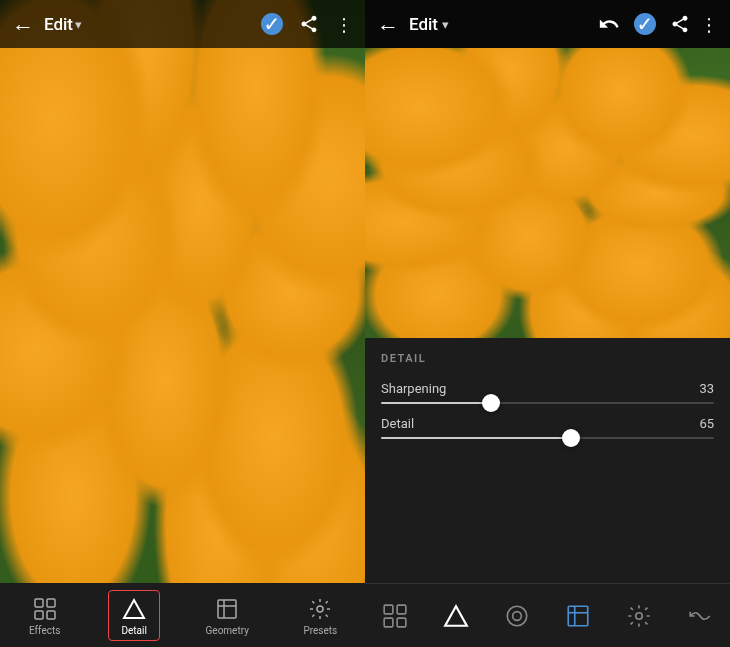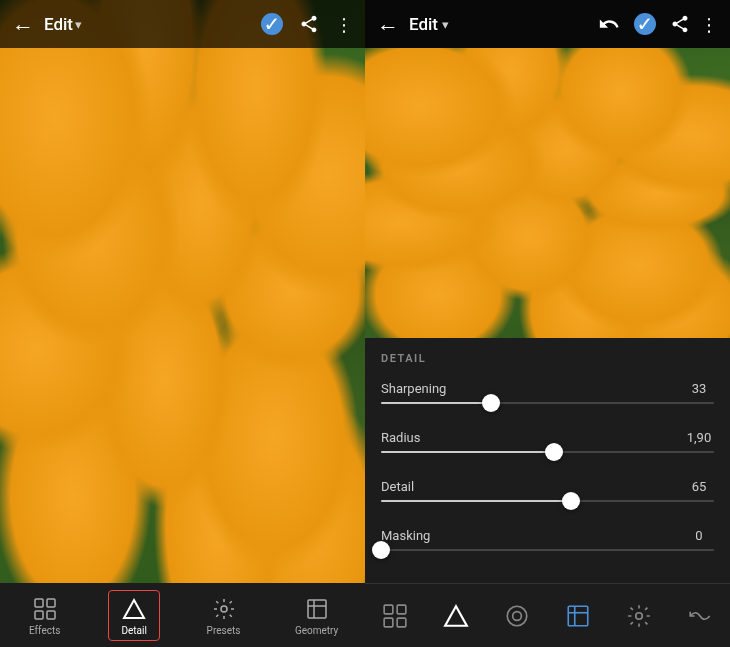--- a/index.html
+++ b/index.html
@@ -147,37 +147,37 @@
     }
     .detail-section-title {
       color: #888;
       font-size: 11px;
       letter-spacing: 1.5px;
       font-weight: 600;
       margin-bottom: 16px;
       text-transform: uppercase;
     }
     .slider-row {
-      margin-bottom: 26px;
+      margin-bottom: 12px;
     }
     .slider-header {
       display: flex;
       justify-content: space-between;
       align-items: center;
       margin-bottom: 6px;
     }
     .slider-label {
       color: #ccc;
       font-size: 13px;
     }
     .slider-value {
       color: #ccc;
       font-size: 13px;
       min-width: 30px;
-      text-align: center;
+      text-align: right;
     }
     .slider-track {
       width: 100%;
       height: 2px;
       background: #444;
       border-radius: 1px;
       position: relative;
       margin-bottom: 2px;
     }
     .slider-fill {
@@ -310,36 +310,36 @@
           <polygon points="12,3 22,21 2,21" fill="none" stroke="white" stroke-width="2"></polygon>
         </svg>
       </div>
       <span class="tool-label">Detail</span>
     </div>
 
 
     <div class="toolbar-item">
       <div class="tool-icon">
         <svg width="24" height="24" viewBox="0 0 24 24" fill="none" stroke="#aaa" stroke-width="1.5">
-          <circle cx="12" cy="12" r="3"></circle>
-          <path d="M12 2v3M12 19v3M4.22 4.22l2.12 2.12M17.66 17.66l2.12 2.12M2 12h3M19 12h3M4.22 19.78l2.12-2.12M17.66 6.34l2.12-2.12"></path>
-        </svg>
-      </div>
-      <span class="tool-label">Presets</span>
-    </div>
-
-    <div class="toolbar-item">
-      <div class="tool-icon">
-        <svg width="24" height="24" viewBox="0 0 24 24" fill="none" stroke="#aaa" stroke-width="1.5">
           <rect x="3" y="3" width="18" height="18" rx="1"></rect>
           <line x1="3" y1="9" x2="21" y2="9"></line>
           <line x1="9" y1="3" x2="9" y2="21"></line>
         </svg>
       </div>
       <span class="tool-label">Geometry</span>
+    </div>
+
+    <div class="toolbar-item">
+      <div class="tool-icon">
+        <svg width="24" height="24" viewBox="0 0 24 24" fill="none" stroke="#aaa" stroke-width="1.5">
+          <circle cx="12" cy="12" r="3"></circle>
+          <path d="M12 2v3M12 19v3M4.22 4.22l2.12 2.12M17.66 17.66l2.12 2.12M2 12h3M19 12h3M4.22 19.78l2.12-2.12M17.66 6.34l2.12-2.12"></path>
+        </svg>
+      </div>
+      <span class="tool-label">Presets</span>
     </div>
 
   </div>
 </div>
 
 <div class="right-panel">
 
   <div class="right-header">
     <span class="back-btn" style="color:#fff; font-size:22px;">←</span>
     <span class="edit-label" style="color:#fff; font-size:17px; font-weight:500; display:flex; align-items:center;">
@@ -376,52 +376,32 @@
       <div class="slider-header">
         <span class="slider-label">Sharpening</span>
         <span class="slider-value">33</span>
       </div>
       <div class="slider-track">
         <div class="slider-fill" style="width: 33%;"></div>
         <div class="slider-thumb" style="left: 33%;"></div>
       </div>
     </div>
 
-    <div class="slider-row">
-      <div class="slider-header">
-        <span class="slider-label">Radius</span>
-        <span class="slider-value">1,90</span>
-      </div>
-      <div class="slider-track">
-        <div class="slider-fill" style="width: 52%;"></div>
-        <div class="slider-thumb" style="left: 52%;"></div>
-      </div>
-    </div>
 
     <div class="slider-row">
       <div class="slider-header">
         <span class="slider-label">Detail</span>
         <span class="slider-value">65</span>
       </div>
       <div class="slider-track">
         <div class="slider-fill" style="width: 57%;"></div>
         <div class="slider-thumb" style="left: 57%;"></div>
       </div>
     </div>
 
-    <div class="slider-row">
-      <div class="slider-header">
-        <span class="slider-label">Masking</span>
-        <span class="slider-value">0</span>
-      </div>
-      <div class="slider-track">
-        <div class="slider-fill" style="width: 0%;"></div>
-        <div class="slider-thumb" style="left: 0%;"></div>
-      </div>
-    </div>
   </div>
 
   <div class="right-toolbar">
 
     <div class="toolbar-item">
       <div class="tool-icon">
         <svg width="26" height="26" viewBox="0 0 24 24" fill="none" stroke="#888" stroke-width="1.5">
           <rect x="2" y="2" width="8" height="8" rx="1"></rect>
           <rect x="14" y="2" width="8" height="8" rx="1"></rect>
           <rect x="2" y="14" width="8" height="8" rx="1"></rect>

